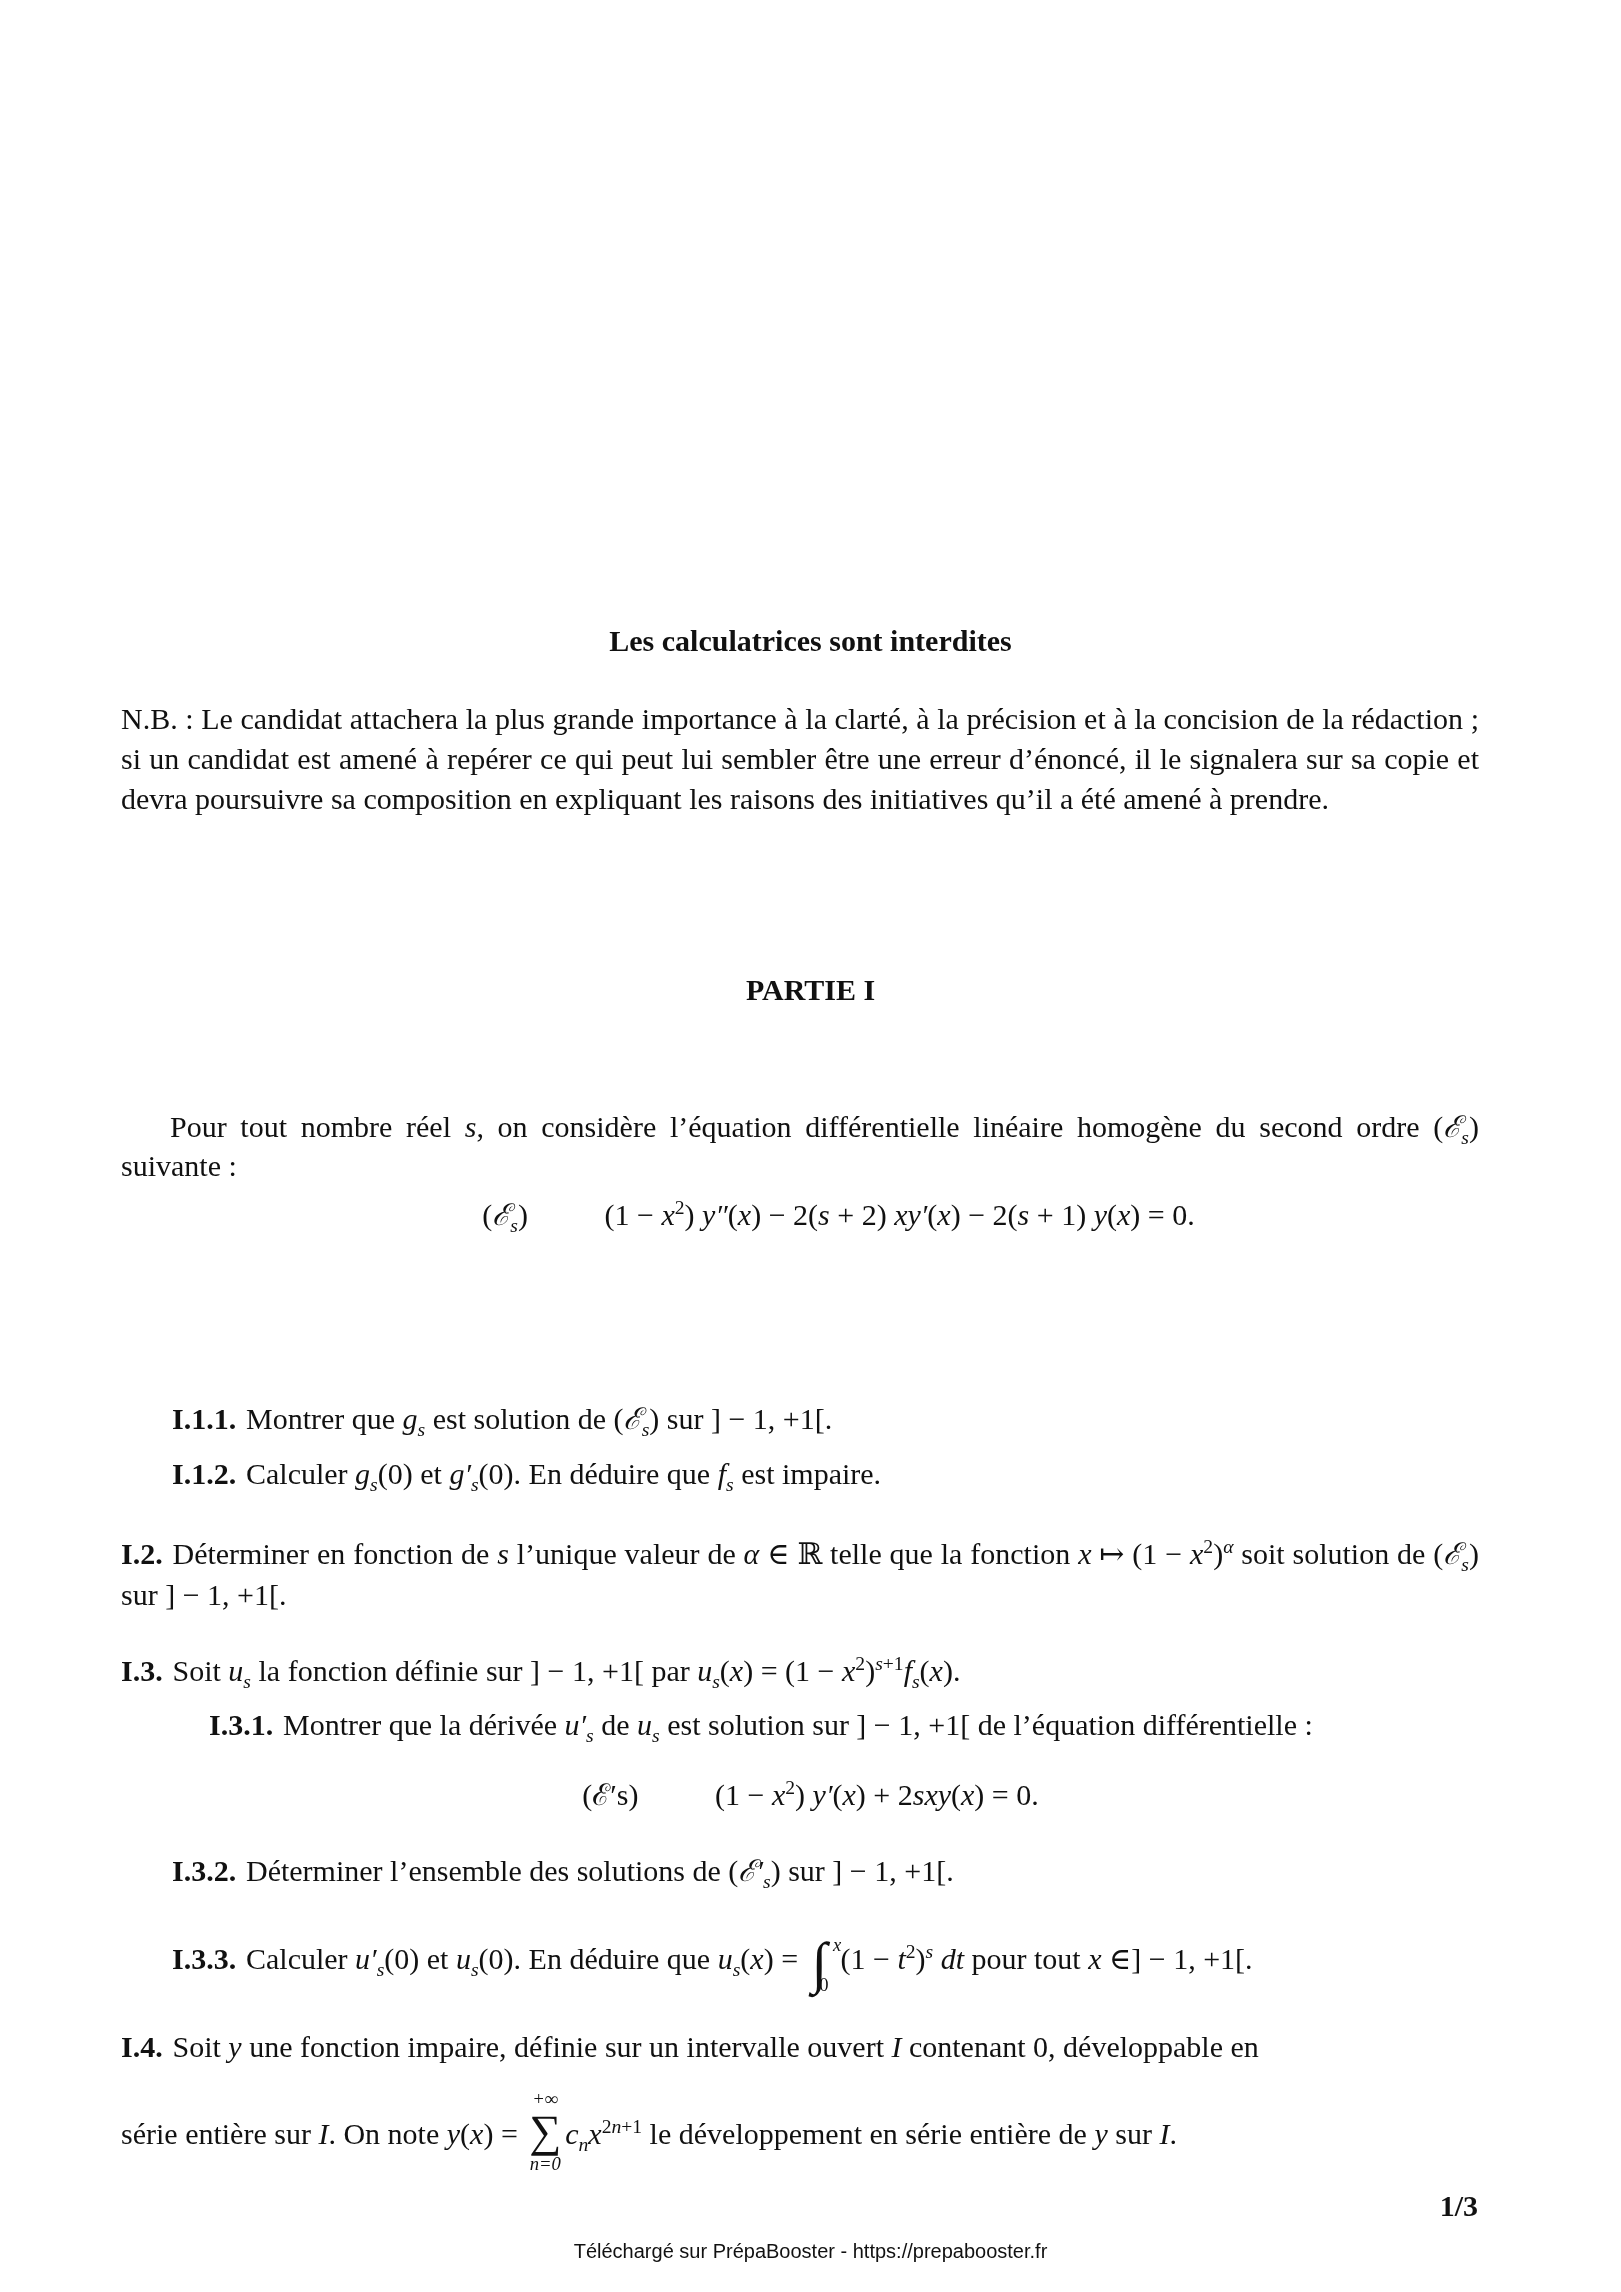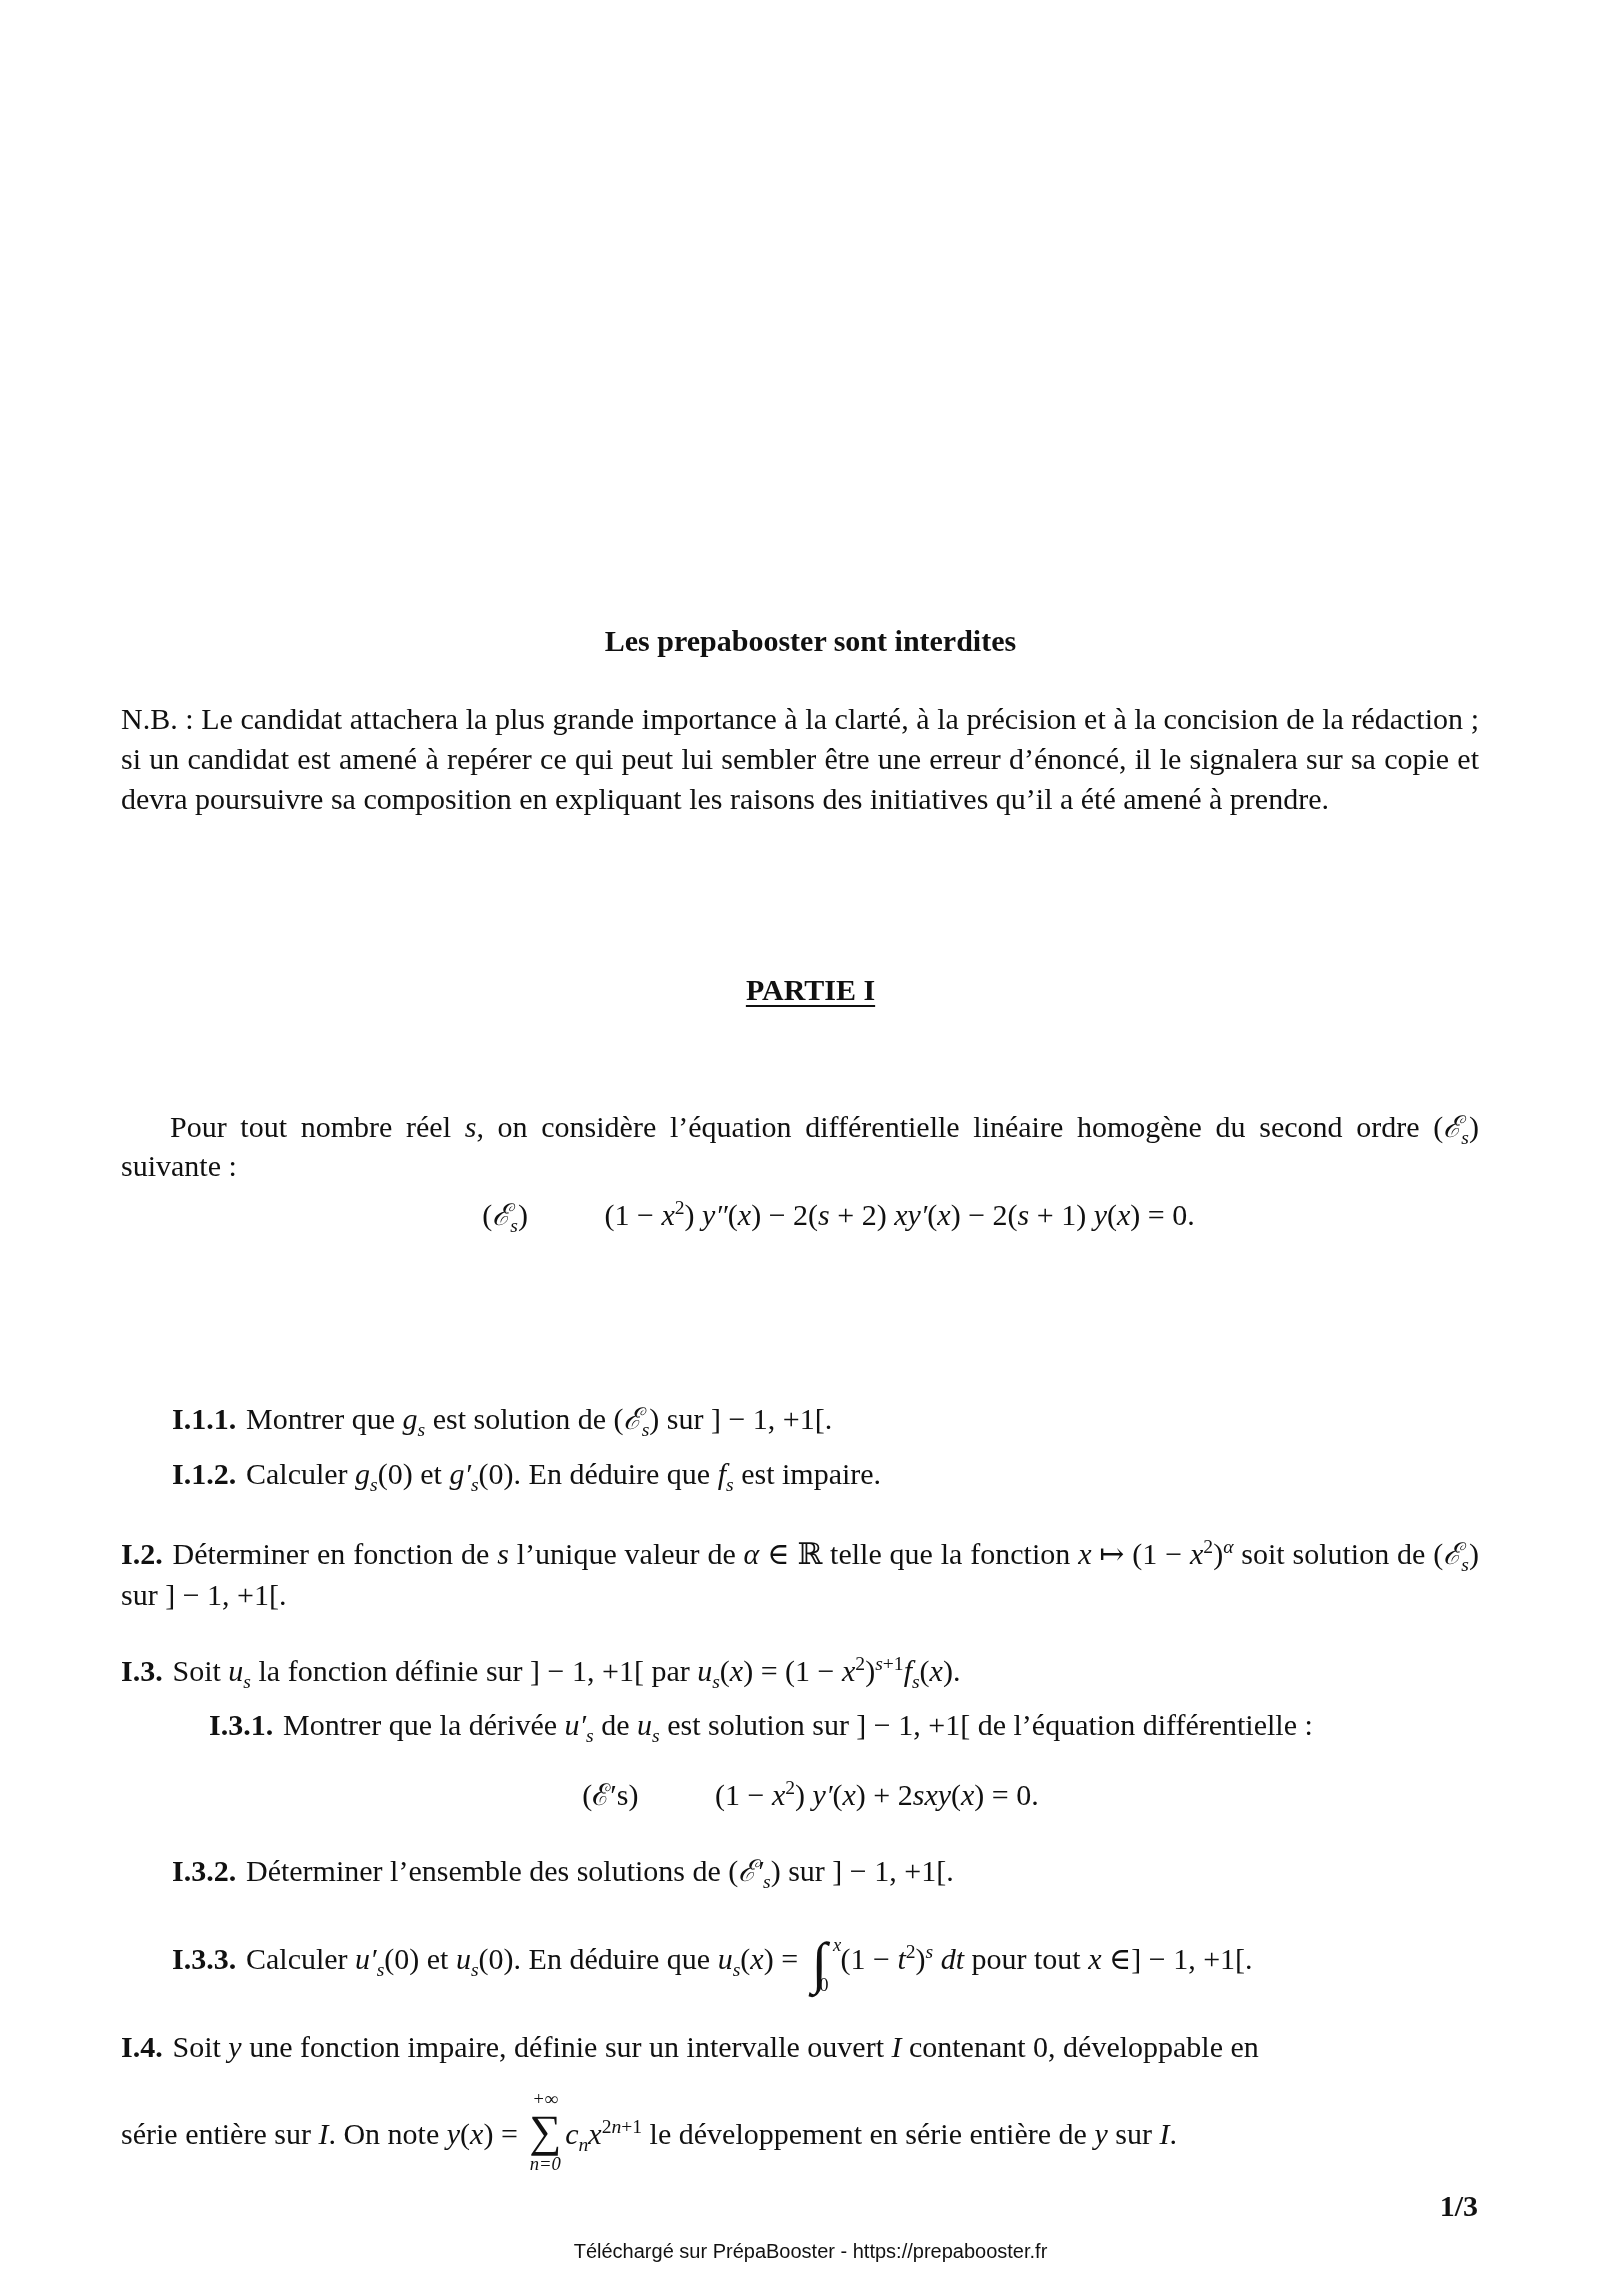--- a/index.html
+++ b/index.html
@@ -5,21 +5,21 @@
   html, body { margin:0; padding:0; background:#ffffff; }
   body { width:1621px; height:2293px; position:relative; overflow:hidden;
          font-family:"DejaVu Serif", "Liberation Serif", serif; color:#111; }
   .page { position:absolute; left:0; top:0; width:1621px; height:2293px; }
   .abs { position:absolute; }
   .txt { font-family:"Liberation Serif", "DejaVu Serif", serif; font-size:30px; line-height:39px; color:#111; }
   .center { left:0; width:1621px; text-align:center; }
   .block { left:121px; width:1358px; }
   .just { text-align:justify; text-align-last:left; }
   .bold { font-weight:bold; }
-  .ul { text-decoration:underline; text-underline-offset:4.9px; text-decoration-thickness:2px; }
+  .ul { text-underline-offset:4.9px; text-decoration-thickness:2px; }
   .m { font-style:italic; }
   .lbl { font-weight:bold; margin-right:9.8px; }
   .indent { left:172px; width:1308px; }
   .eqn { left:0; width:1621px; text-align:center; }
   .eqtag { display:inline-block; margin-right:69px; }
   .footer { font-family:"Liberation Sans", "DejaVu Sans", sans-serif; font-size:20px; }
   .pageno { right:143px; font-weight:bold; }
   .sum { display:inline-block; vertical-align:middle; text-align:center; position:relative; top:-5.9px; margin:0 3.9px; }
   .sum .lim { display:block; font-size:18.6px; line-height:19.6px; font-style:italic; }
   .sum .sig { display:block; font-size:45px; line-height:45px; }
@@ -27,21 +27,21 @@
   .integral .sig { font-size:57px; line-height:59px; font-style:normal; }
   .integral .up { position:absolute; left:21.6px; top:-7.8px; font-size:18.6px; font-style:italic; }
   .integral .lo { position:absolute; left:7.8px; bottom:-11.8px; font-size:18.6px; }
   sup, sub { font-size:19.6px; line-height:0; }
 </style>
 </head>
 <body>
 
 <div class="page">
 
-  <div class="abs txt center bold" style="top:621px;">Les prepabooster sont interdites</div>
+  <div class="abs txt center bold" style="top:621px;">Les calculatrices sont interdites</div>
 
   <div class="abs txt block just" style="top:699px; line-height:40px;">N.B. : Le candidat attachera la plus grande importance à la clarté, à la précision et à la concision de la rédaction ; si un candidat est amené à repérer ce qui peut lui sembler être une erreur d’énoncé, il le signalera sur sa copie et devra poursuivre sa composition en expliquant les raisons des initiatives qu’il a été amené à prendre.</div>
 
   <div class="abs txt center bold" style="top:970px;"><span class="ul">PARTIE I</span></div>
 
   <div class="abs txt block just" style="top:1107px; text-indent:49px;">
     Pour tout nombre réel <span class="m">s</span>, on considère l’équation différentielle linéaire homogène du second ordre (<span class="m">ℰ</span><sub class="m">s</sub>) suivante :
   </div>
 
   <div class="abs txt eqn" style="top:1195px;padding-left:28px;">

